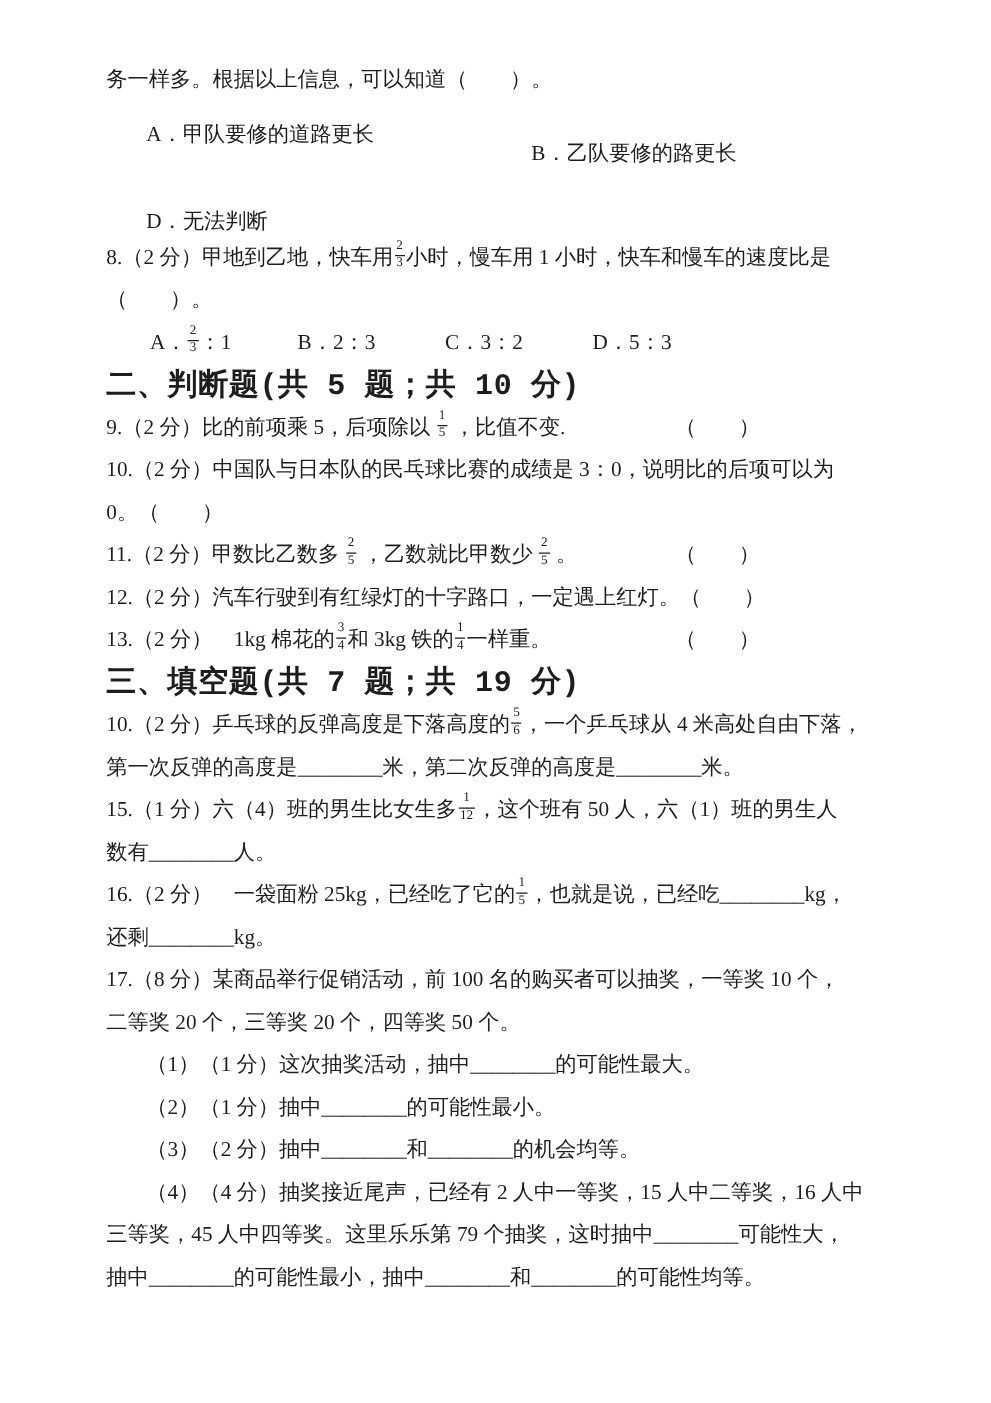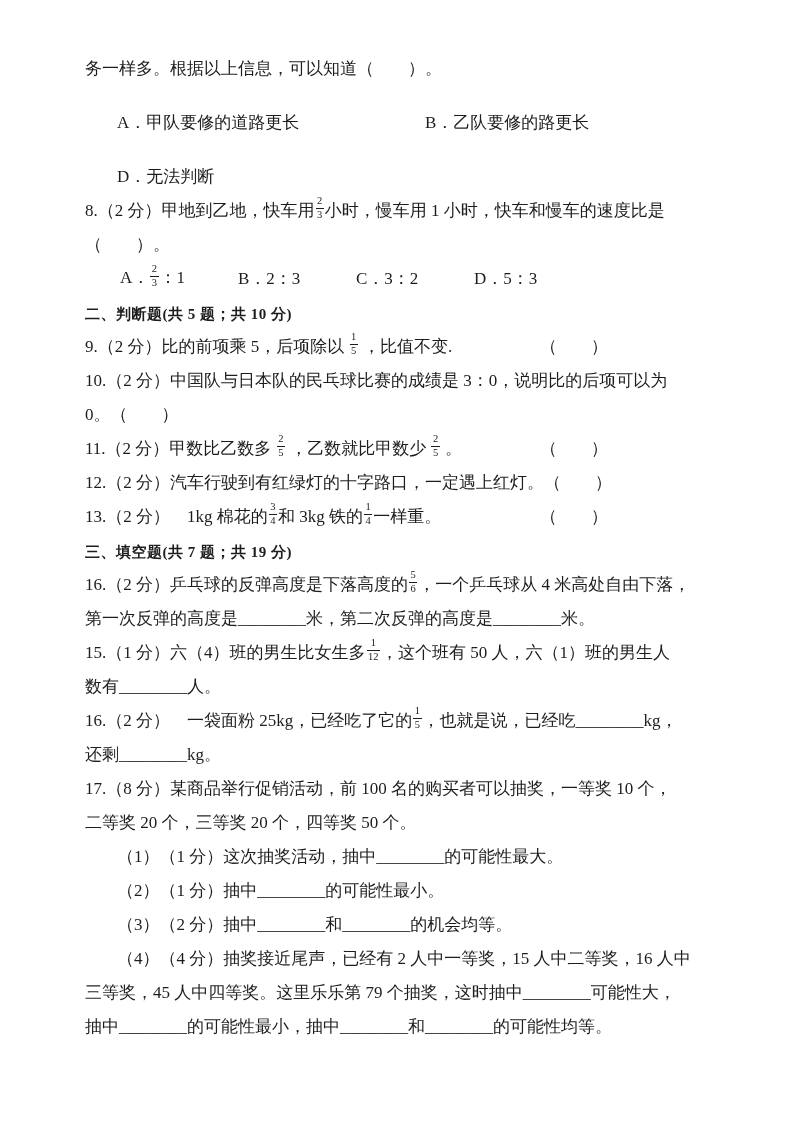--- a/index.html
+++ b/index.html
@@ -10,29 +10,29 @@
     color:#1d1d1d;
     overflow:hidden;
     position:relative;
   }
   .doc-main{
     position:absolute;
     left:85px;top:46px;width:628px;
   }
   .line{
     display:flex;
-    align-items:flex-end;
+    align-items:center;
     min-height:34px;
     font-size:17px;
   }
   .line span{white-space:pre;}
   .line.heading{
-    font-family:Liberation Serif, serif;
+    font-family:Liberation Mono, monospace;
     font-weight:bold;
-    font-size:15px;
+    font-size:24px;
     letter-spacing:0.5px;
   }
   .line.indent{padding-left:32px;}
   .line.cols2{padding-left:32px;}
   .line.cols2 .col{width:308px;display:flex;align-items:center;}
   .line.cols2 .col:last-child{width:auto;margin-top:31px;}
   .line.cols4{padding-left:35px;}
   .line.cols4 .col{width:118px;display:flex;align-items:center;}
   .line.cols4 .col:last-child{width:auto;}
   .line.judge .bracket{margin-left:auto;margin-right:105px;}
@@ -111,21 +111,21 @@
       <span class="frac"><span class="num">3</span><span class="den">4</span></span>
       <span>和 3kg 铁的</span>
       <span class="frac"><span class="num">1</span><span class="den">4</span></span>
       <span>一样重。</span>
       <span class="bracket">（　　）</span>
     </div>
     <div class="line heading">
       <span>三、填空题(共 7 题；共 19 分)</span>
     </div>
     <div class="line body">
-      <span>16.（2 分）乒乓球的反弹高度是下落高度的</span>
+      <span>10.（2 分）乒乓球的反弹高度是下落高度的</span>
       <span class="frac"><span class="num">5</span><span class="den">6</span></span>
       <span>，一个乒乓球从 4 米高处自由下落，</span>
     </div>
     <div class="line body">
       <span>第一次反弹的高度是________米，第二次反弹的高度是________米。</span>
     </div>
     <div class="line body">
       <span>15.（1 分）六（4）班的男生比女生多</span>
       <span class="frac"><span class="num">1</span><span class="den">12</span></span>
       <span>，这个班有 50 人，六（1）班的男生人</span>

